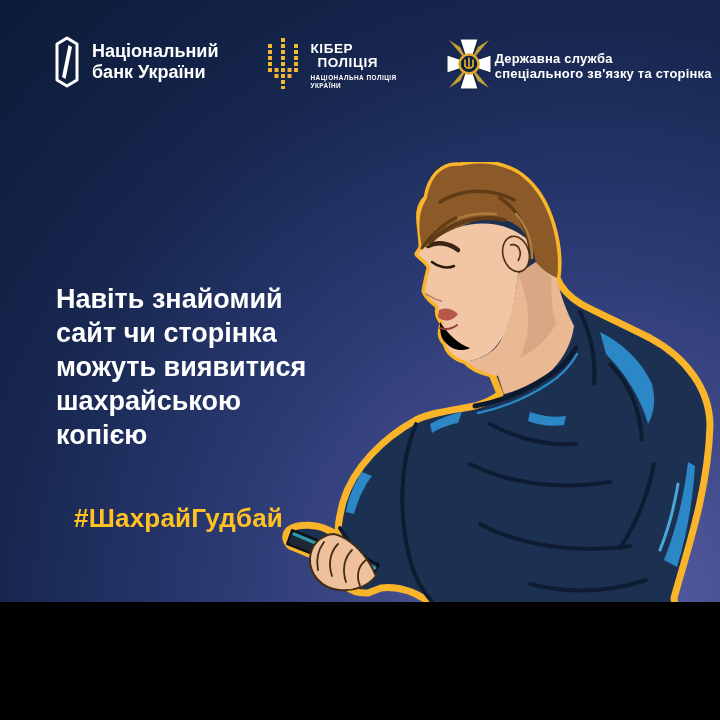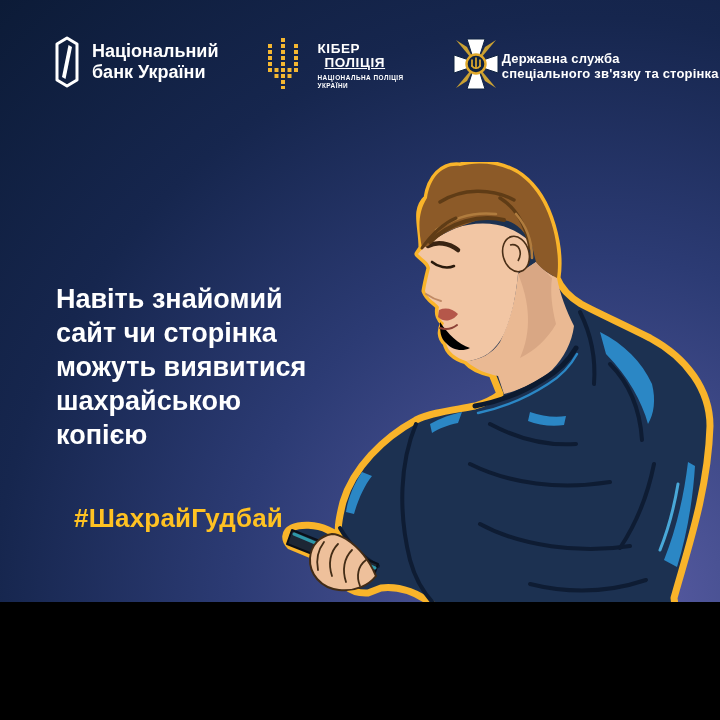--- a/index.html
+++ b/index.html
@@ -10,24 +10,24 @@
         #5e5ea9 0%, #4a5294 16%, #2c3b74 42%, #16264e 70%, #0c1b37 100%);
     font-family:"Liberation Sans","DejaVu Sans",sans-serif;
   }
   .logos { position:absolute; top:36px; left:55px; display:flex; align-items:flex-start; }
   .logo { display:flex; align-items:center; }
   .logo svg { display:block; flex:none; }
 
   .nbu { gap:13px; margin-right:48px; }
   .nbu-text { color:#fff; font-size:18px; line-height:21px; font-weight:700; }
 
-  .cyber { gap:17px; margin-right:48px; align-items:flex-start; }
+  .cyber { gap:10px; margin-right:48px; align-items:flex-start; }
   .cyber-text { color:#fff; padding-top:6px; }
   .cyber-title { font-size:13.5px; line-height:14px; font-weight:800; letter-spacing:.6px; }
-  .cyber-title .indent { padding-left:7px;text-decoration:underline; }
+  .cyber-title .indent { padding-left:7px; }
   .cyber-sub { margin-top:4px; font-size:6.4px; line-height:7.5px; font-weight:700; letter-spacing:.5px; }
 
   .ssscip { gap:2px; align-items:center; }
   .ssscip-text { color:#fff; font-size:13px; line-height:15.5px; font-weight:700; letter-spacing:.2px; }
 
   .headline {
     position:absolute; left:55px; top:129px; margin:0;
     color:#ffc222; font-size:48px; line-height:59px; font-weight:800;
     letter-spacing:-0.5px; white-space:pre-line;
   }

